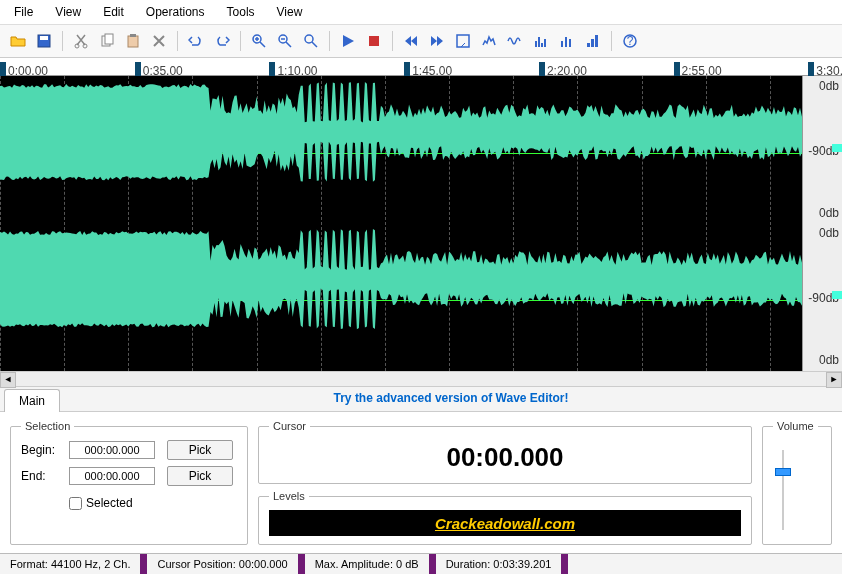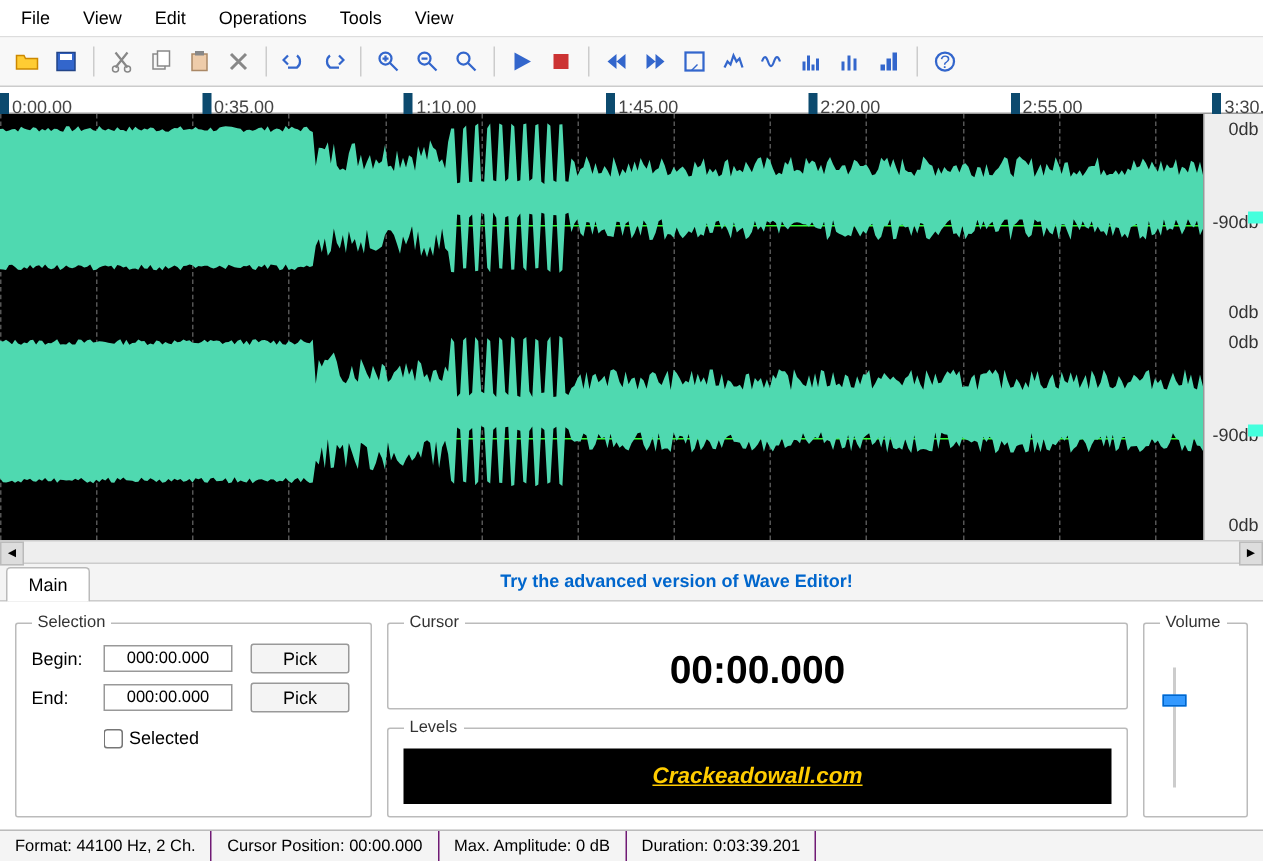--- a/index.html
+++ b/index.html
@@ -30,26 +30,26 @@
 .promo{flex:1;text-align:center;font-weight:bold;color:#06c;padding:4px}
 .panels{display:flex;gap:10px;padding:8px 10px;flex:0 0 auto}
 fieldset{border:1px solid #bbb;border-radius:2px;padding:8px 10px}
 legend{padding:0 4px;color:#333;font-size:11px}
 .selgrid{display:grid;grid-template-columns:40px 90px 70px;gap:6px 8px;align-items:center}
 .selgrid input[type=text]{border:1px solid #999;padding:2px 4px;text-align:center;font-size:11px;width:86px}
 .selgrid button{border:1px solid #999;background:#f4f4f4;padding:2px 0;width:66px;border-radius:2px}
 .chkrow{grid-column:2/4;display:flex;align-items:flex-end;gap:4px;margin-top:4px}
 .cursorbox{flex:1;display:flex;flex-direction:column;gap:6px}
 .cursorval{font-size:26px;font-weight:bold;text-align:center;padding:2px}
-.levels{background:#000;height:37px;display:flex;align-items:center;justify-content:center;color:#fc0;font-style:italic;font-weight:bold;font-size:15px;text-decoration:underline}
+.levels{background:#000;height:26px;display:flex;align-items:center;justify-content:center;color:#fc0;font-style:italic;font-weight:bold;font-size:15px;text-decoration:underline}
 .volbox{width:70px;display:flex;align-items:center}
 .vslider{width:20px;height:80px;background:linear-gradient(#ccc,#ccc) center/2px 100% no-repeat;position:relative;margin-top:4px}
 .vthumb{position:absolute;left:2px;top:18px;width:16px;height:8px;background:#39f;border:1px solid #06c}
 .status{display:flex;border-top:1px solid #bbb;background:#f4f4f4}
-.status span{padding:4px 10px;border-right:1px solid #701a75;font-size:11px}
+.status span{padding:4px 10px;border-right:7px solid #701a75;font-size:11px}
 svg{display:block}
 </style>
 </head>
 <body>
 
 <div class="menubar">
   <span>File</span>
   <span>View</span>
   <span>Edit</span>
   <span>Operations</span>

